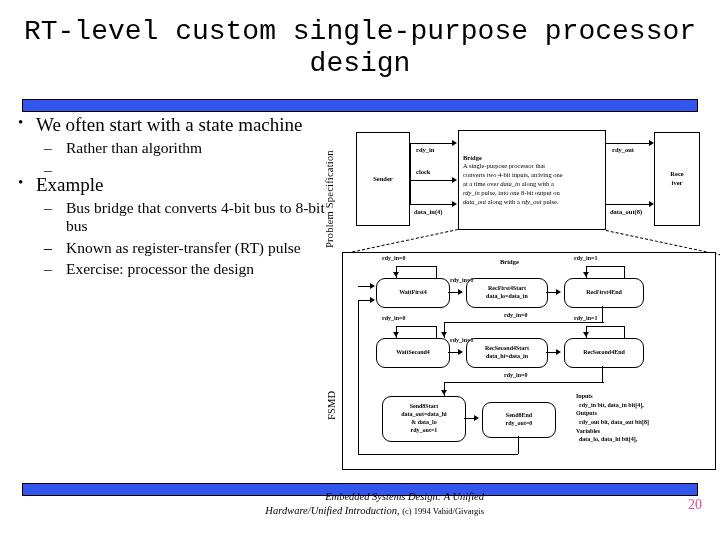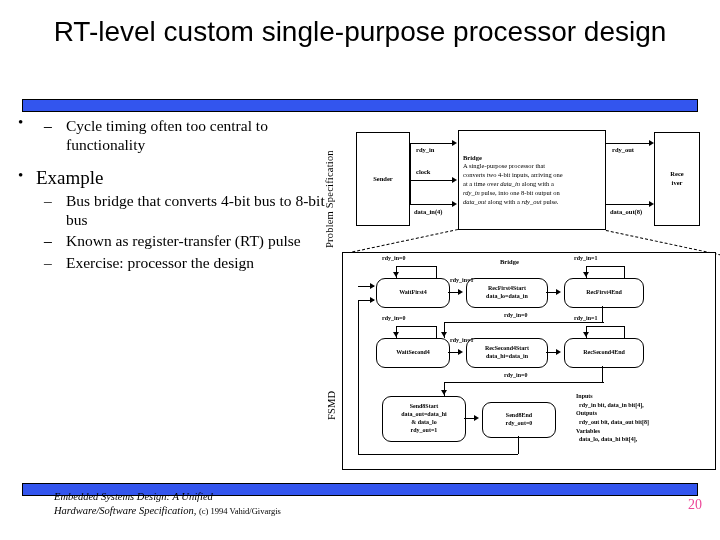--- a/index.html
+++ b/index.html
@@ -7,21 +7,21 @@
     width:720px;height:540px;background:#ffffff;
     font-family:"Liberation Serif", serif;
     overflow:hidden;position:relative;
   }
   .slide{position:absolute;left:0;top:0;width:720px;height:540px;}
 
   
   .title{
     position:absolute;left:18px;top:16px;width:684px;
     text-align:center;font-size:28px;line-height:1.14;
-    color:#000;font-family:Liberation Sans, sans-serif;
+    color:#000;font-family:Liberation Mono, monospace;
   }
   .rule{
     position:absolute;left:22px;width:676px;height:13px;
     background:#3355ee;border:1px solid #000;box-sizing:border-box;
   }
   .rule-top{top:99px;}
   .rule-bot{top:483px;}
 
   
   .bullets{position:absolute;left:10px;top:114px;width:320px;color:#000;}
@@ -66,44 +66,45 @@
     text-align:center;font-size:6px;font-weight:bold;line-height:1.3;color:#000;
   }
   .tlabel{position:absolute;font-size:6px;font-weight:bold;color:#000;white-space:nowrap;}
   .legend{position:absolute;font-size:6px;font-weight:bold;line-height:1.45;color:#000;white-space:nowrap;}
   .legend .hd{font-weight:bold;}
   .legend .ln{padding-left:3px;}
 
   
   .footer{
     position:absolute;left:54px;top:490px;width:430px;
-    font-style:italic;font-size:10.5px;line-height:1.35;color:#000;text-align:left;
+    font-style:italic;font-size:10.5px;line-height:1.35;color:#000;text-align:right;
   }
   .footer .small{font-style:normal;font-size:8.5px;}
   .pageno{position:absolute;right:18px;top:497px;font-size:14px;color:#ec4899;}
 </style>
 </head>
 <body>
 
 <div class="slide">
 
   <div class="title">RT-level custom single-purpose processor design</div>
   <div class="rule rule-top"></div>
 
   <div class="bullets">
 
     <div class="b1">
       <span class="dot">•</span>
-    </div>
-    <div class="b2">
-      <span class="dash">–</span>
-    </div>
-    <div class="b2">
-      <span class="dash">–</span>
-      <span>Cycle timing often too central to functionality</span>
+      <span>We often start with a state machine</span>
+    </div>
+    <div class="b2">
+      <span class="dash">–</span>
+      <span>Rather than algorithm</span>
+    </div>
+    <div class="b2">
+      <span class="dash">–</span>
     </div>
 
     <div class="gap"></div>
 
     <div class="b1">
       <span class="dot">•</span>
       <span>Example</span>
     </div>
     <div class="b2">
       <span class="dash">–</span>
@@ -281,18 +282,18 @@
       <div class="ln">rdy_out bit, data_out bit[8]</div>
       <div class="hd">Variables</div>
       <div class="ln">data_lo, data_hi bit[4],</div>
     </div>
 
   </div>
 
   <div class="rule rule-bot"></div>
   <div class="footer">
     <span>Embedded Systems Design: A Unified</span><br>
-    <span>Hardware/Software Specification,</span>
+    <span>Hardware/Unified Introduction,</span>
     <span class="small">(c) 1994 Vahid/Givargis</span>
   </div>
   <div class="pageno">20</div>
 
 </div>
 
 </body></html>

